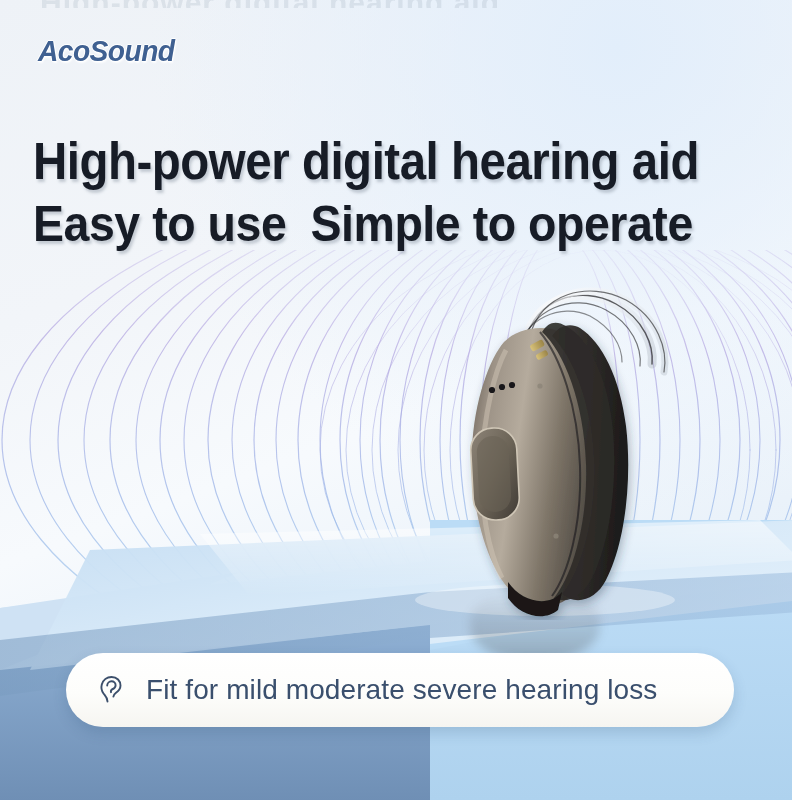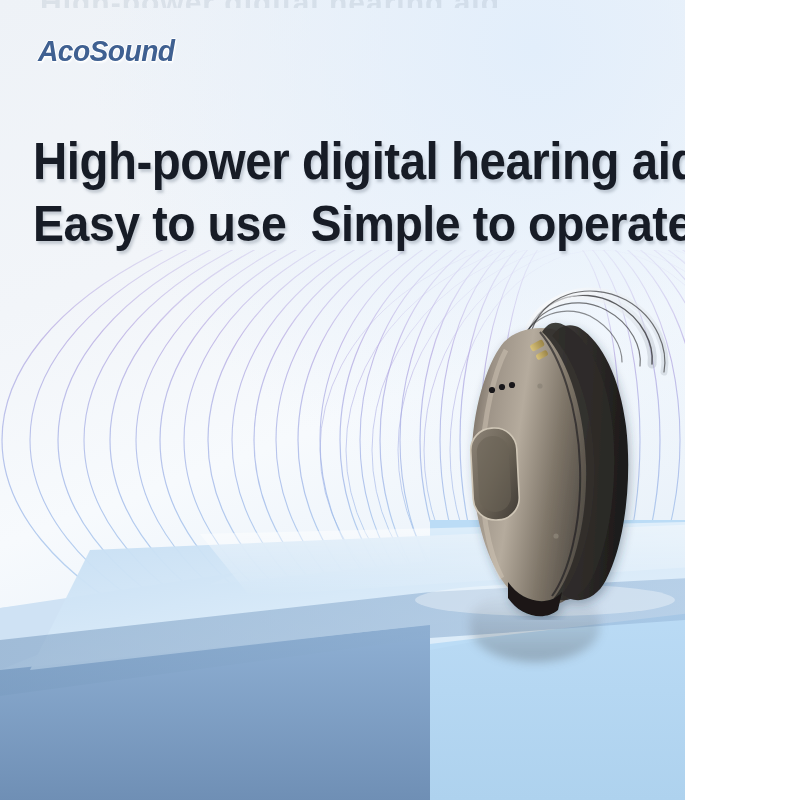--- a/index.html
+++ b/index.html
@@ -6,21 +6,21 @@
     margin: 0;
     padding: 0;
     background: #ffffff;
   }
   body {
     font-family: "Liberation Sans", sans-serif;
   }
 
   #poster {
     position: relative;
-    width: 685px;
+    width: 792px;
     height: 800px;
     overflow: hidden;
     background: #eef3f9;
   }
 
   
   .bg-base {
     position: absolute;
     inset: 0;
     background:
@@ -364,14 +364,24 @@
     </svg>
   </div>
 
   <div class="logo">AcoSound</div>
 
   <div class="headline">
     <span class="headline-line">High-power digital hearing aid</span>
     <span class="headline-line second"><span>Easy to use</span><span class="gap-wide"></span><span>Simple to operate</span></span>
   </div>
 
+  <div class="pill">
+    <span class="pill-icon">
+      <svg viewBox="0 0 34 34" xmlns="http://www.w3.org/2000/svg" fill="none" stroke="currentColor" stroke-width="1.9" stroke-linecap="round" stroke-linejoin="round">
+        <path d="M11.5 28.5 C11.5 24.5 9 22.5 7.5 20.5 C5.5 17.8 5 14.6 5.8 11.6 C7 7 11 4 15.5 4 C21 4 24.5 7.8 24.5 12.6 C24.5 16.4 22 18.4 20 19.8 C18.4 21 17.6 22.2 17.4 23.6"></path>
+        <path d="M11.2 12.6 C11.2 10.2 13.1 8.3 15.5 8.3 C17.9 8.3 19.6 10 19.6 12.2 C19.6 14.3 18.2 15.4 16.6 16.2"></path>
+        <path d="M16.6 16.2 C15.2 16.9 14.6 18 15 19.2"></path>
+      </svg>
+    </span>
+    <span class="pill-text">Fit for mild moderate severe hearing loss</span>
+  </div>
 
 </div>
 
 </body></html>

